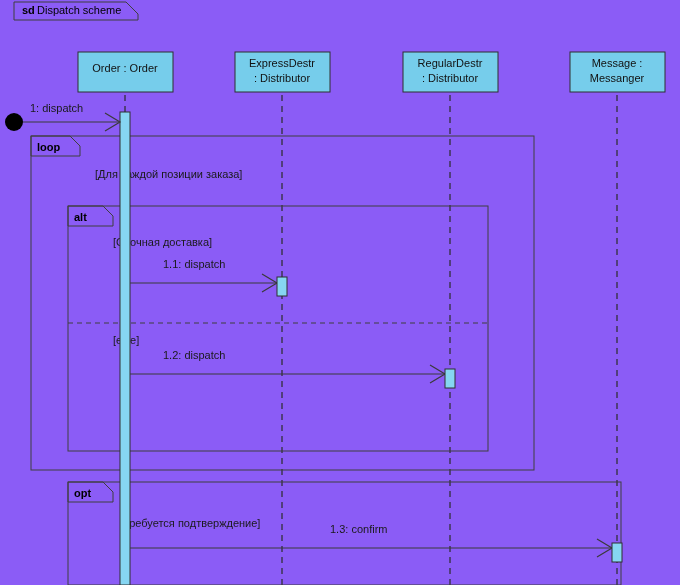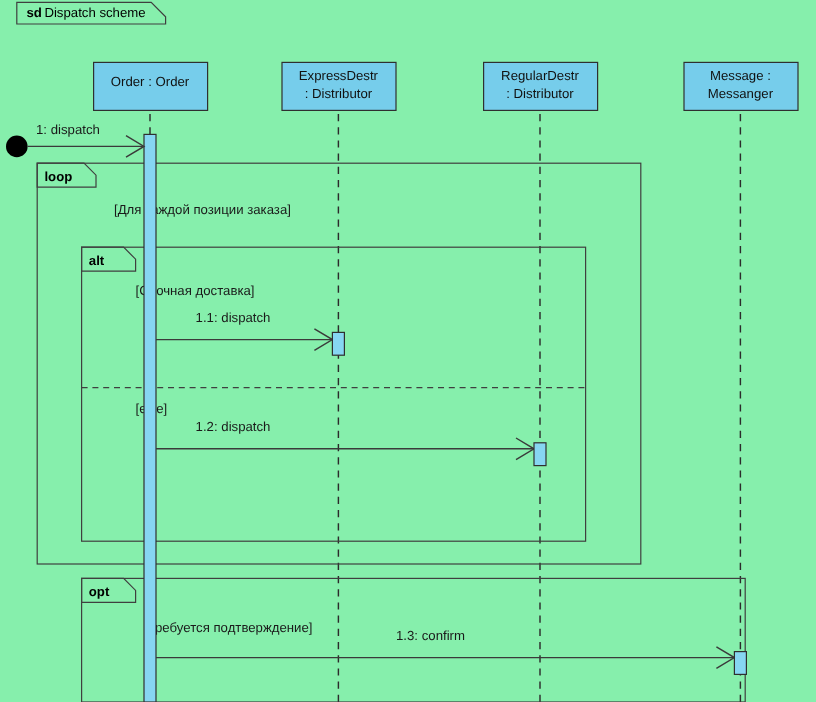--- a/index.html
+++ b/index.html
@@ -10,21 +10,21 @@
   }
   body {
     font-family: "Liberation Sans", sans-serif;
     color: #1a1a1a;
   }
   #diagram-root {
     position: relative;
     width: 680px;
     height: 585px;
     overflow: hidden;
-    background: #86efac;
+    background: #8b5cf6;
   }
   #diagram-svg {
     position: absolute;
     left: 0;
     top: 0;
   }
   .frame-label {
     font-size: 11px;
     font-weight: bold;
     fill: #000000;

